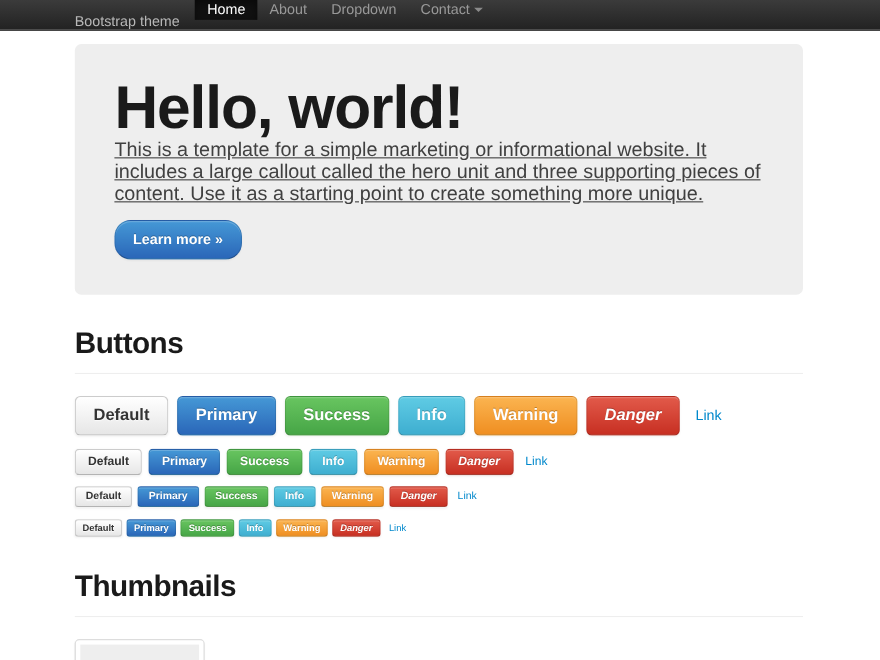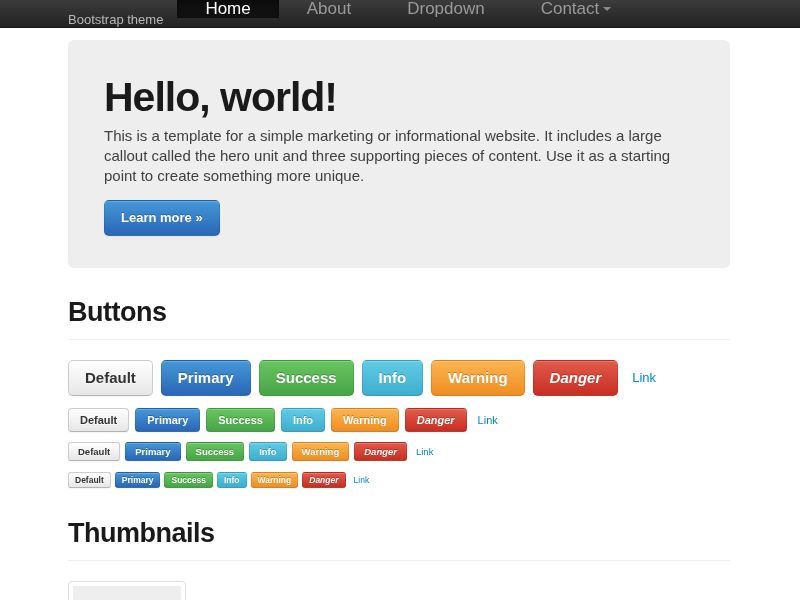--- a/index.html
+++ b/index.html
@@ -38,23 +38,23 @@
   .nav-list {
     display: flex;
     align-items: stretch;
     list-style: none;
     margin: 0;
     padding: 0;
   }
   .nav-item {
     display: flex;
     align-items: center;
-    padding: 0 28px;
+    padding: 0 11px;
     color: #999999;
-    font-size: 17px;
+    font-size: 13px;
     text-decoration: none;
     white-space: nowrap;
   }
   .nav-item.active {
     background: #111111;
     color: #ffffff;
     box-shadow: inset 0 3px 8px rgba(0,0,0,0.45);
   }
   .caret-down {
     display: inline-block;
@@ -76,32 +76,33 @@
 
   
   .hero-unit {
     margin-top: 12px;
     padding: 34px 0 32px 36px;
     background: #eeeeee;
     border-radius: 6px;
   }
   .hero-title {
     margin: 0 0 6px 0;
-    font-size: 41px;
+    font-size: 55px;
     line-height: 46px;
     font-weight: bold;
     letter-spacing: -1px;
     color: #1a1a1a;
   }
   .hero-text {
     margin: 0 0 14px 0;
     width: 592px;
-    font-size: 15px;
+    font-size: 18px;
     line-height: 20px;
     color: #404040;
+    text-decoration: underline;
   }
 
   
   .btn {
     display: inline-block;
     vertical-align: middle;
     text-align: center;
     font-weight: bold;
     color: #333333;
     text-shadow: 0 1px 1px rgba(255,255,255,0.75);
@@ -220,21 +221,21 @@
         </a>
     </li>
   </ul>
 </div>
 
 <div class="container">
 
   <div class="hero-unit">
     <h1 class="hero-title">Hello, world!</h1>
     <p class="hero-text">This is a template for a simple marketing or informational website. It includes a large callout called the hero unit and three supporting pieces of content. Use it as a starting point to create something more unique.</p>
-    <a class="btn colored btn-primary" href="#" style="padding:8px 16px;font-size:13px;line-height:18px;border-radius:5px;">Learn more »</a>
+    <a class="btn colored btn-primary" href="#" style="padding:8px 16px;font-size:13px;line-height:18px;border-radius:15px;">Learn more »</a>
   </div>
 
   <div class="section">
     <h2 class="section-title">Buttons</h2>
     <hr class="section-rule">
 
     <div class="btn-row size-large">
       <button class="btn">Default</button>
       <button class="btn colored btn-primary">Primary</button>
       <button class="btn colored btn-success">Success</button>

